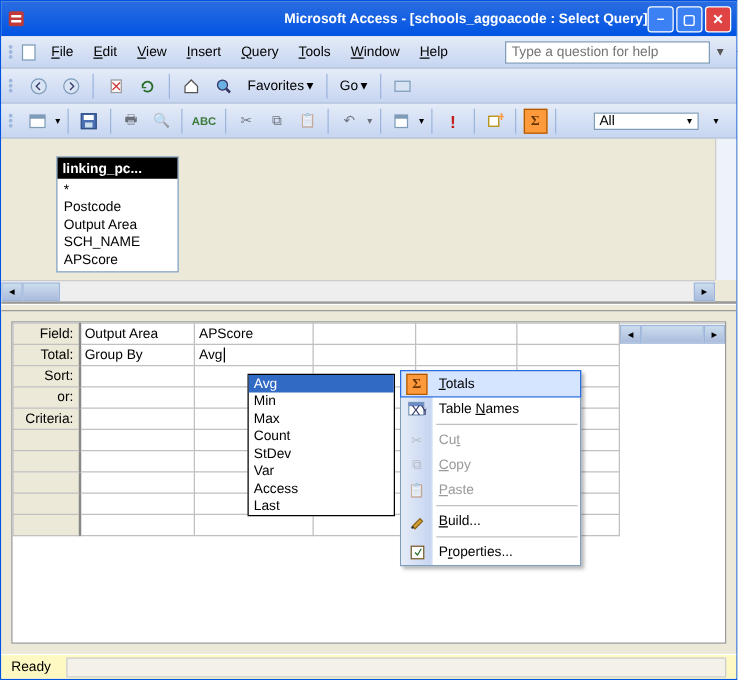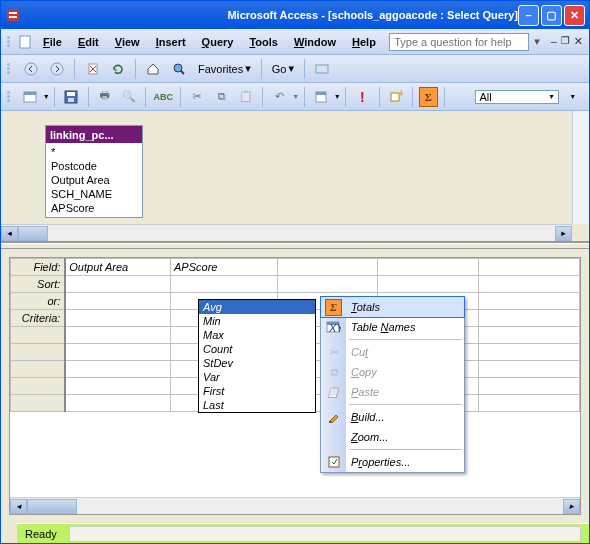--- a/index.html
+++ b/index.html
@@ -6,63 +6,63 @@
   body { margin: 0; padding: 0; background: #fff; }
   .window { width: 590px; height: 544px; border: 1px solid #0054e3; background: #ece9d8; display: flex; flex-direction: column; }
   .titlebar { height: 28px; background: linear-gradient(#2a6de1,#0054e3); display: flex; align-items: center; padding: 0 4px; color: #fff; font-weight: bold; text-align: right; }
   .titlebar .icon { width: 16px; height: 16px; margin-right: 4px; display:inline-flex;align-items:center;justify-content:center;}
   .titlebar .title { flex: 1; }
   .winbtns { display: flex; gap: 2px; }
   .winbtn { width: 21px; height: 21px; border: 1px solid #fff; border-radius: 3px; display: flex; align-items: center; justify-content: center; color: #fff; font-weight: bold; }
   .winbtn.close { background: #e04343; }
   .winbtn.min, .winbtn.max { background: #3c81f3; }
   .menubar { height: 26px; background: linear-gradient(#e5ecf8,#c6d5f1); display: flex; align-items: center; padding: 0 6px; gap: 2px; border-bottom:1px solid #9db6dd;}
-  .menubar .mi { padding: 2px 7px; font-weight: bold; }
+  .menubar .mi { padding: 2px 7px; }
   .menubar .mi u { text-decoration: underline; }
   .menubar .qbox { margin-left: auto; }
-  .menubar input { width: 140px; height: 18px; border: 1px solid #7f9db9; padding: 1px 4px; color: #888; }
+  .menubar input { width: 164px; height: 18px; border: 1px solid #7f9db9; padding: 1px 4px; color: #888; margin-left: 37px; }
   .menubar .mdibtns { display:flex; gap:4px; margin-left:6px; color:#333;}
   .toolbar { height: 28px; background: linear-gradient(#e5ecf8,#c6d5f1); display: flex; align-items: center; padding: 0 6px; gap: 4px; border-bottom:1px solid #9db6dd;}
   .tbtn { width: 22px; height: 22px; display: flex; align-items: center; justify-content: center; border: 1px solid transparent; }
   .tsep { width:1px; height:20px; background:#9db6dd; margin:0 2px;}
   .ttext { padding: 2px 4px; display:flex; align-items:center; gap:2px;}
   .sigma { background:#ff9a3c; border:1px solid #b05a00; width:20px; height:20px; display:flex;align-items:center;justify-content:center; font-family:serif; font-weight:bold; color:#6a3600;}
   .combo { background:#fff; border:1px solid #7f9db9; height:14px; width:90px; padding:0 4px; display:flex; align-items:center; justify-content:space-between;margin-left:24px;}
   .workspace { flex:1; background:#ece9d8; position:relative; overflow:hidden; display:flex; flex-direction:column;}
   .upper { height:132px; background:#ece9d8; position:relative; border-bottom:2px solid #999;}
   .tablecard { position:absolute; left:44px; top:14px; width:98px; border:1px solid #7f9db9; background:#fff; }
-  .tablecard .hdr { background:#701a75; color:#fff; padding:2px 4px; font-weight:bold; height:17px; display:flex;align-items:center;}
+  .tablecard .hdr { background:#000000; color:#fff; padding:2px 4px; font-weight:bold; height:17px; display:flex;align-items:center;}
   .tablecard .body { padding:2px 3px; }
   .tablecard .fld { padding:1px 2px; }
   .hscroll { height:17px; background:#eee; border-top:1px solid #ccc; display:flex; align-items:center; }
   .hscroll .sbtn { width:17px; height:15px; background:linear-gradient(#cde,#abd); border:1px solid #9db6dd; display:flex;align-items:center;justify-content:center; font-size:9px;}
   .hscroll .thumb { width:30px; height:15px; background:linear-gradient(#cde,#abd); border:1px solid #9db6dd;}
   .hscroll .track { flex:1; background:#eef2f9;}
   .vsb { position:absolute; right:0; top:0; bottom:17px; width:17px; background:#eef2f9; border-left:1px solid #ccc;}
   .splitter { height:6px; background:#ece9d8; border-top:1px solid #fff; border-bottom:1px solid #999;}
-  .grid { flex:1; background:#fff; position:relative; display:flex; flex-direction:column; margin:8px; border:1px solid #999;font-style:italic;}
+  .grid { flex:1; background:#fff; position:relative; display:flex; margin:8px; border:1px solid #999;}
   .gcontent {flex:1; overflow:hidden; position:relative;}
   table.qbe { border-collapse:collapse; width:100%; }
   table.qbe td { border:1px solid #c0c0c0; height:17px; padding:0 3px; background:#fff; vertical-align:middle;}
   table.qbe td.lbl { background:#ece9d8; text-align:right; width:56px; padding-right:4px; border-right:2px solid #888;}
   table.qbe td.col { width:115px; }
   .chk { width:13px; height:13px; border:1px solid #1c5180; display:inline-block; position:relative; background:#fff;}
   .chk.on::after { content:"✓"; color:#1f7a1f; position:absolute; top:-3px; left:0; font-size:12px; font-weight:bold;}
   .center { text-align:center; }
   .dropdown { position:absolute; left:188px; top:41px; width:118px; background:#fff; border:1px solid #000; z-index:10;}
   .dropdown .opt { padding:1px 4px; }
   .dropdown .opt.sel { background:#316ac5; color:#fff; }
   .ctxmenu { position:absolute; left:310px; top:38px; width:145px; background:#fff; border:1px solid #7f9db9; box-shadow:2px 2px 3px rgba(0,0,0,.3); z-index:20;}
   .ctxmenu .strip { position:absolute; left:0; top:0; bottom:0; width:25px; background:linear-gradient(90deg,#e5ecf8,#c6d5f1); border-right:1px solid #c6d5f1;}
   .ctxmenu .item { position:relative; padding:4px 8px 4px 30px; display:flex; align-items:center; gap:6px;}
   .ctxmenu .item.sel { outline:1px solid #2a6de1; background:#d6e5ff;}
   .ctxmenu .item.disabled { color:#9a9a9a; }
   .ctxmenu .isep { height:1px; background:#c0c0c0; margin:2px 2px 2px 28px;}
   .ctxmenu .ic { position:absolute; left:4px; width:17px; height:17px; display:flex; align-items:center; justify-content:center;}
-  .statusbar { height:20px; background:#bef264; border-top:1px solid #fff; display:flex; align-items:center; padding:0 8px;margin-left:16px;}
+  .statusbar { height:20px; background:#fef9c3; border-top:1px solid #fff; display:flex; align-items:center; padding:0 8px;}
   .statusbar .cell { border:1px solid #ccc; background:#f4f2e8; height:16px; flex:1; padding:0 4px; display:flex; align-items:center;}
   svg { display:block; }
   .grip { width:5px; display:flex; flex-direction:column; gap:1px; margin-right:4px;}
   .grip span{width:3px;height:3px;background:#9db6dd;border-radius:50%;}
 </style>
 </head>
 <body>
 
 <div class="window">
   <div class="titlebar">
@@ -251,20 +251,28 @@
         <tbody>
               <tr>
           <td class="lbl">Field:</td>
           <td class="col">Output Area</td>
           <td class="col">APScore</td>
           <td class="col"></td>
           <td class="col"></td>
           <td class="col"></td>
         </tr>
         <tr>
+          <td class="lbl">Total:</td>
+          <td>Group By</td>
+          <td><span>Avg</span><span style="border-left:1px solid #000;margin-left:1px;">&nbsp;</span></td>
+          <td></td>
+                <td></td>
+                <td></td>
+        </tr>
+        <tr>
           <td class="lbl">Sort:</td>
           <td></td>
                 <td></td>
                 <td></td>
                 <td></td>
                 <td></td>
         </tr>
         <tr>
           <td class="lbl">or:</td>
           <td></td>
@@ -324,21 +332,21 @@
       </tbody>
           </table>
 
       <div class="dropdown">
         <div class="opt sel">Avg</div>
         <div class="opt">Min</div>
         <div class="opt">Max</div>
         <div class="opt">Count</div>
         <div class="opt">StDev</div>
         <div class="opt">Var</div>
-        <div class="opt">First</div>
+        <div class="opt">Access</div>
         <div class="opt">Last</div>
       </div>
 
       <div class="ctxmenu">
         <div class="strip"></div>
         <div class="item sel">
           <span class="ic sigma" style="background:#ff9a3c;font-size:11px;">Σ</span>
           <span><u>T</u>otals</span>
         </div>
         <div class="item">
@@ -367,23 +375,20 @@
         <div class="isep"></div>
         <div class="item">
           <span class="ic">
                 <svg width="14" height="14">
                   <path d="M3 11 L9 5 L11 7 L5 13 Z" fill="#d9a23a" stroke="#8a6510"></path>
                   <circle cx="3" cy="12" r="1" fill="#333"></circle>
                 </svg>
               </span>
           <span><u>B</u>uild...</span>
         </div>
-        <div class="item">
-          <span><u>Z</u>oom...</span>
-        </div>
         <div class="isep"></div>
         <div class="item">
           <span class="ic">
                 <svg width="14" height="14">
                   <rect x="2" y="2" width="10" height="10" fill="#fff" stroke="#7a5a2a"></rect>
                   <path d="M5 7 L7 9 L10 4" stroke="#276b27" fill="none"></path>
                 </svg>
               </span>
           <span>P<u>r</u>operties...</span>
         </div>

